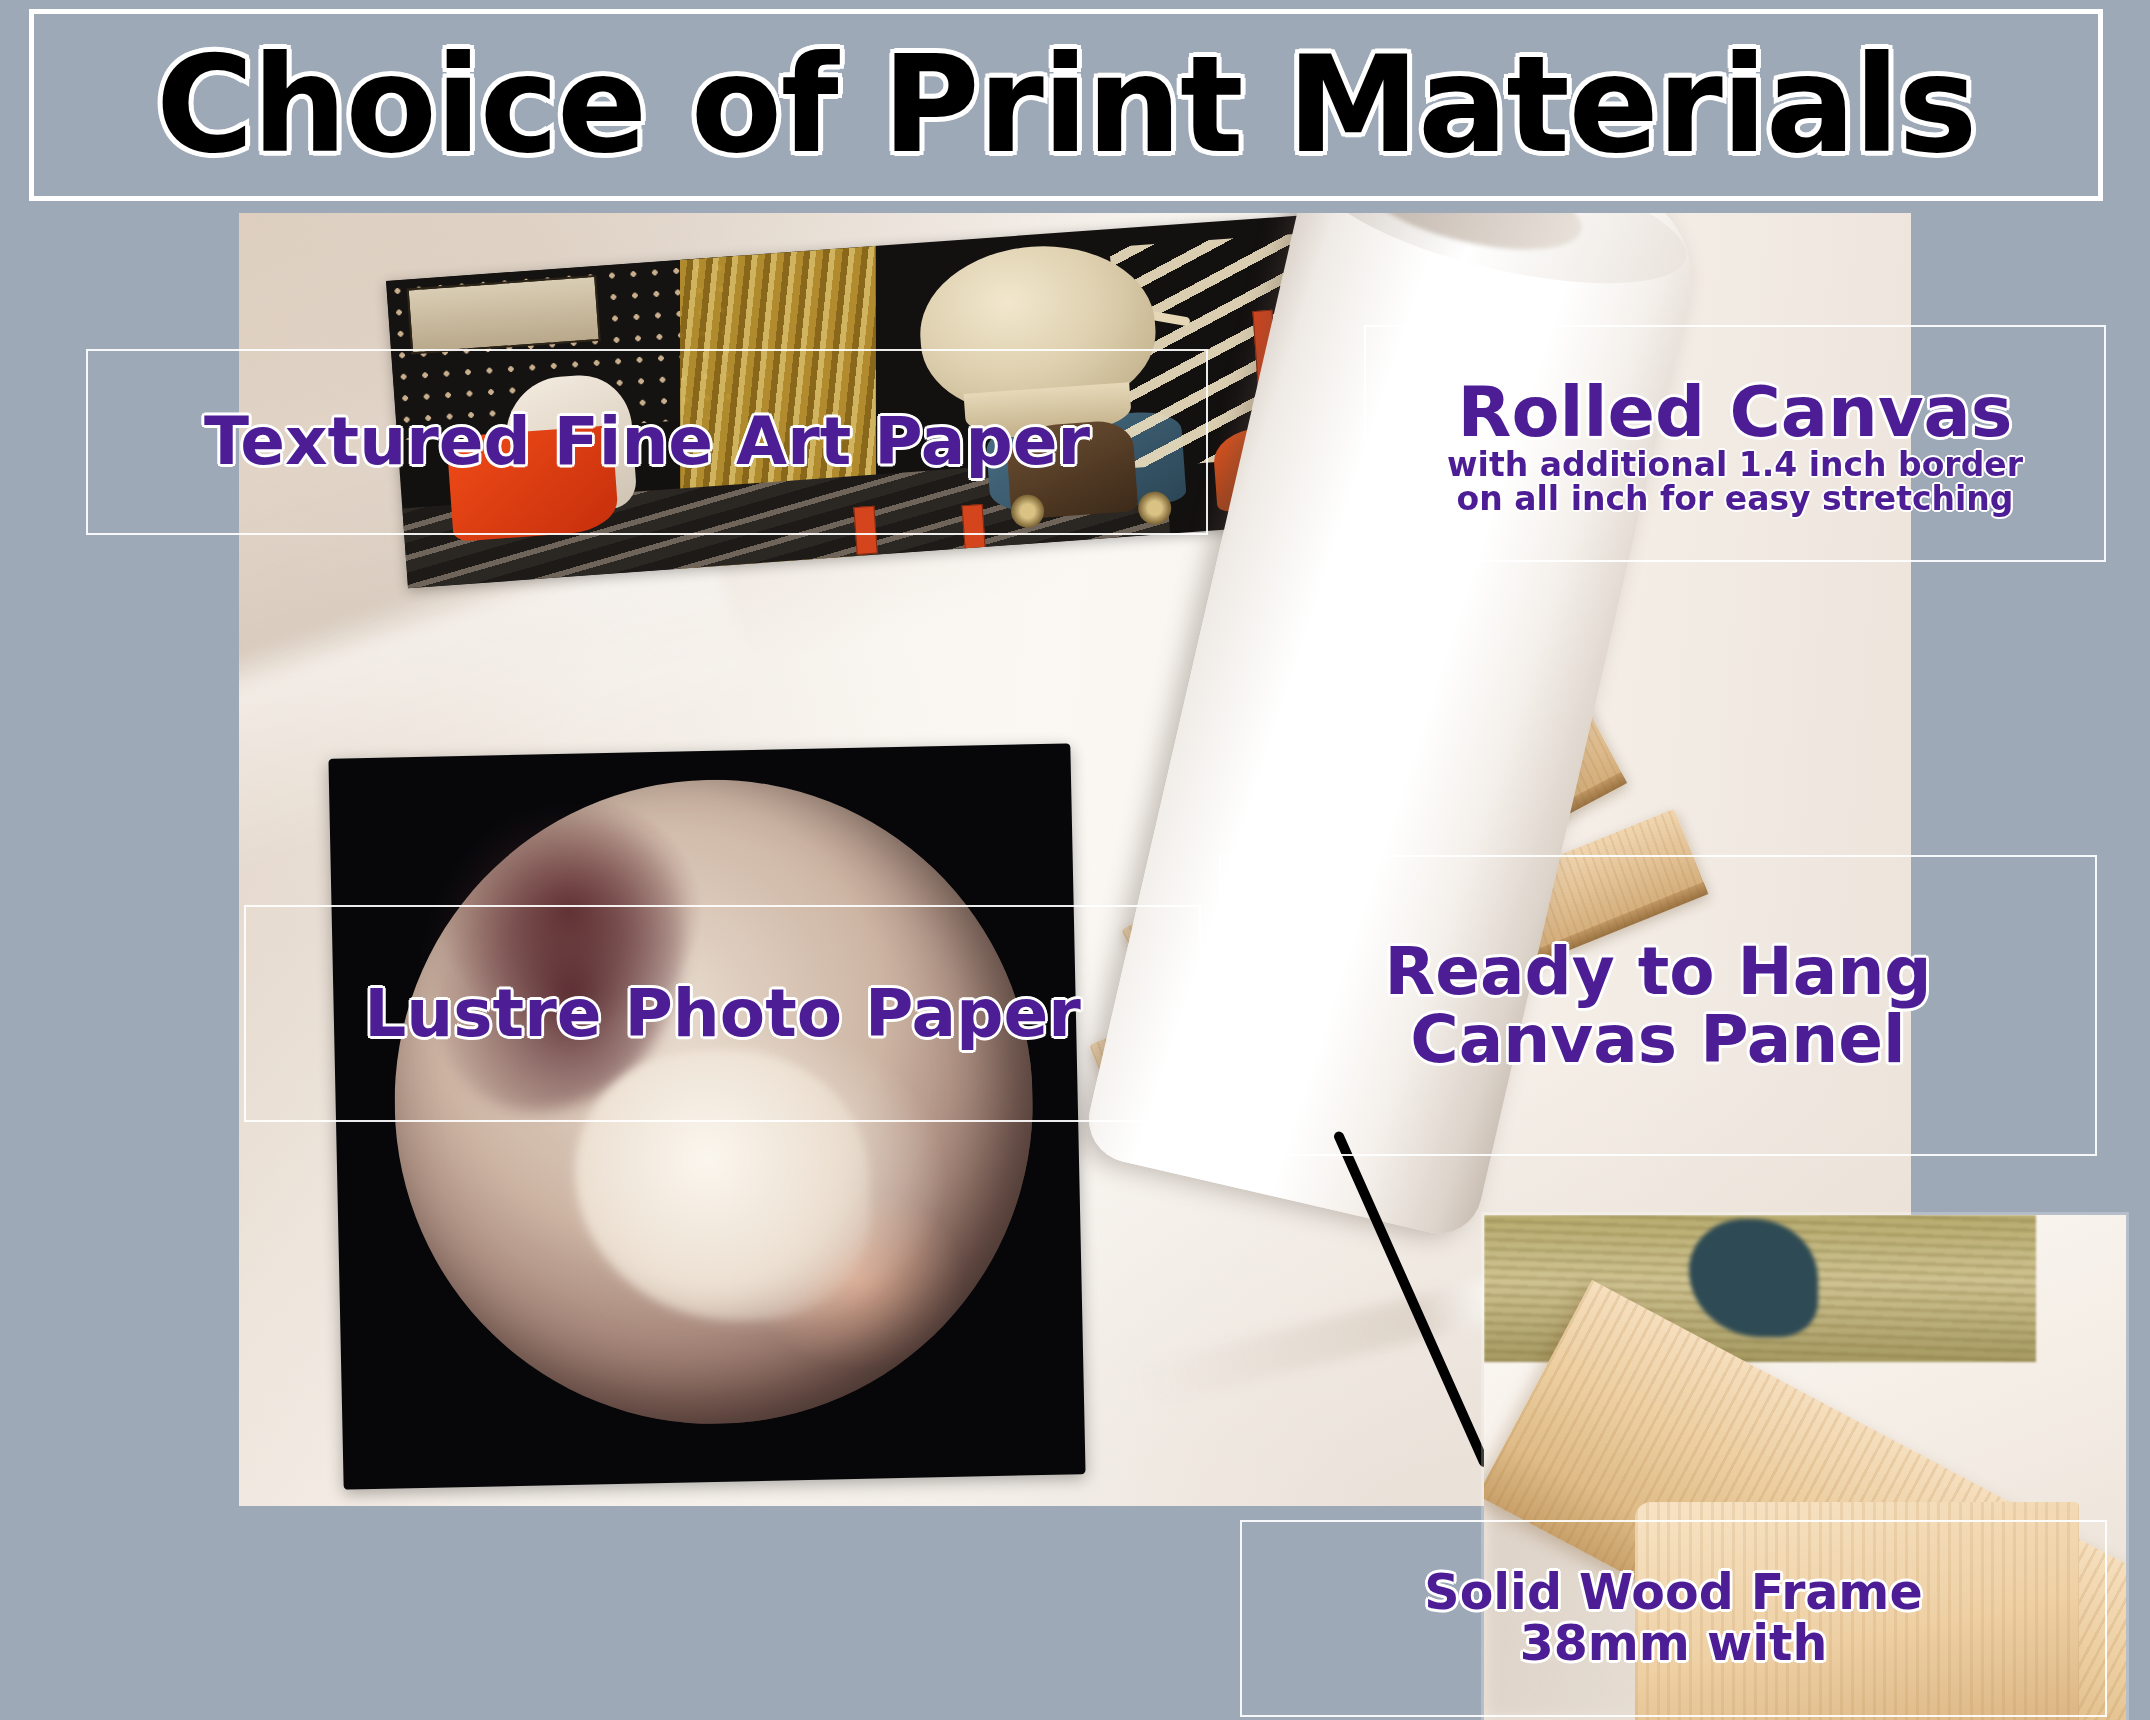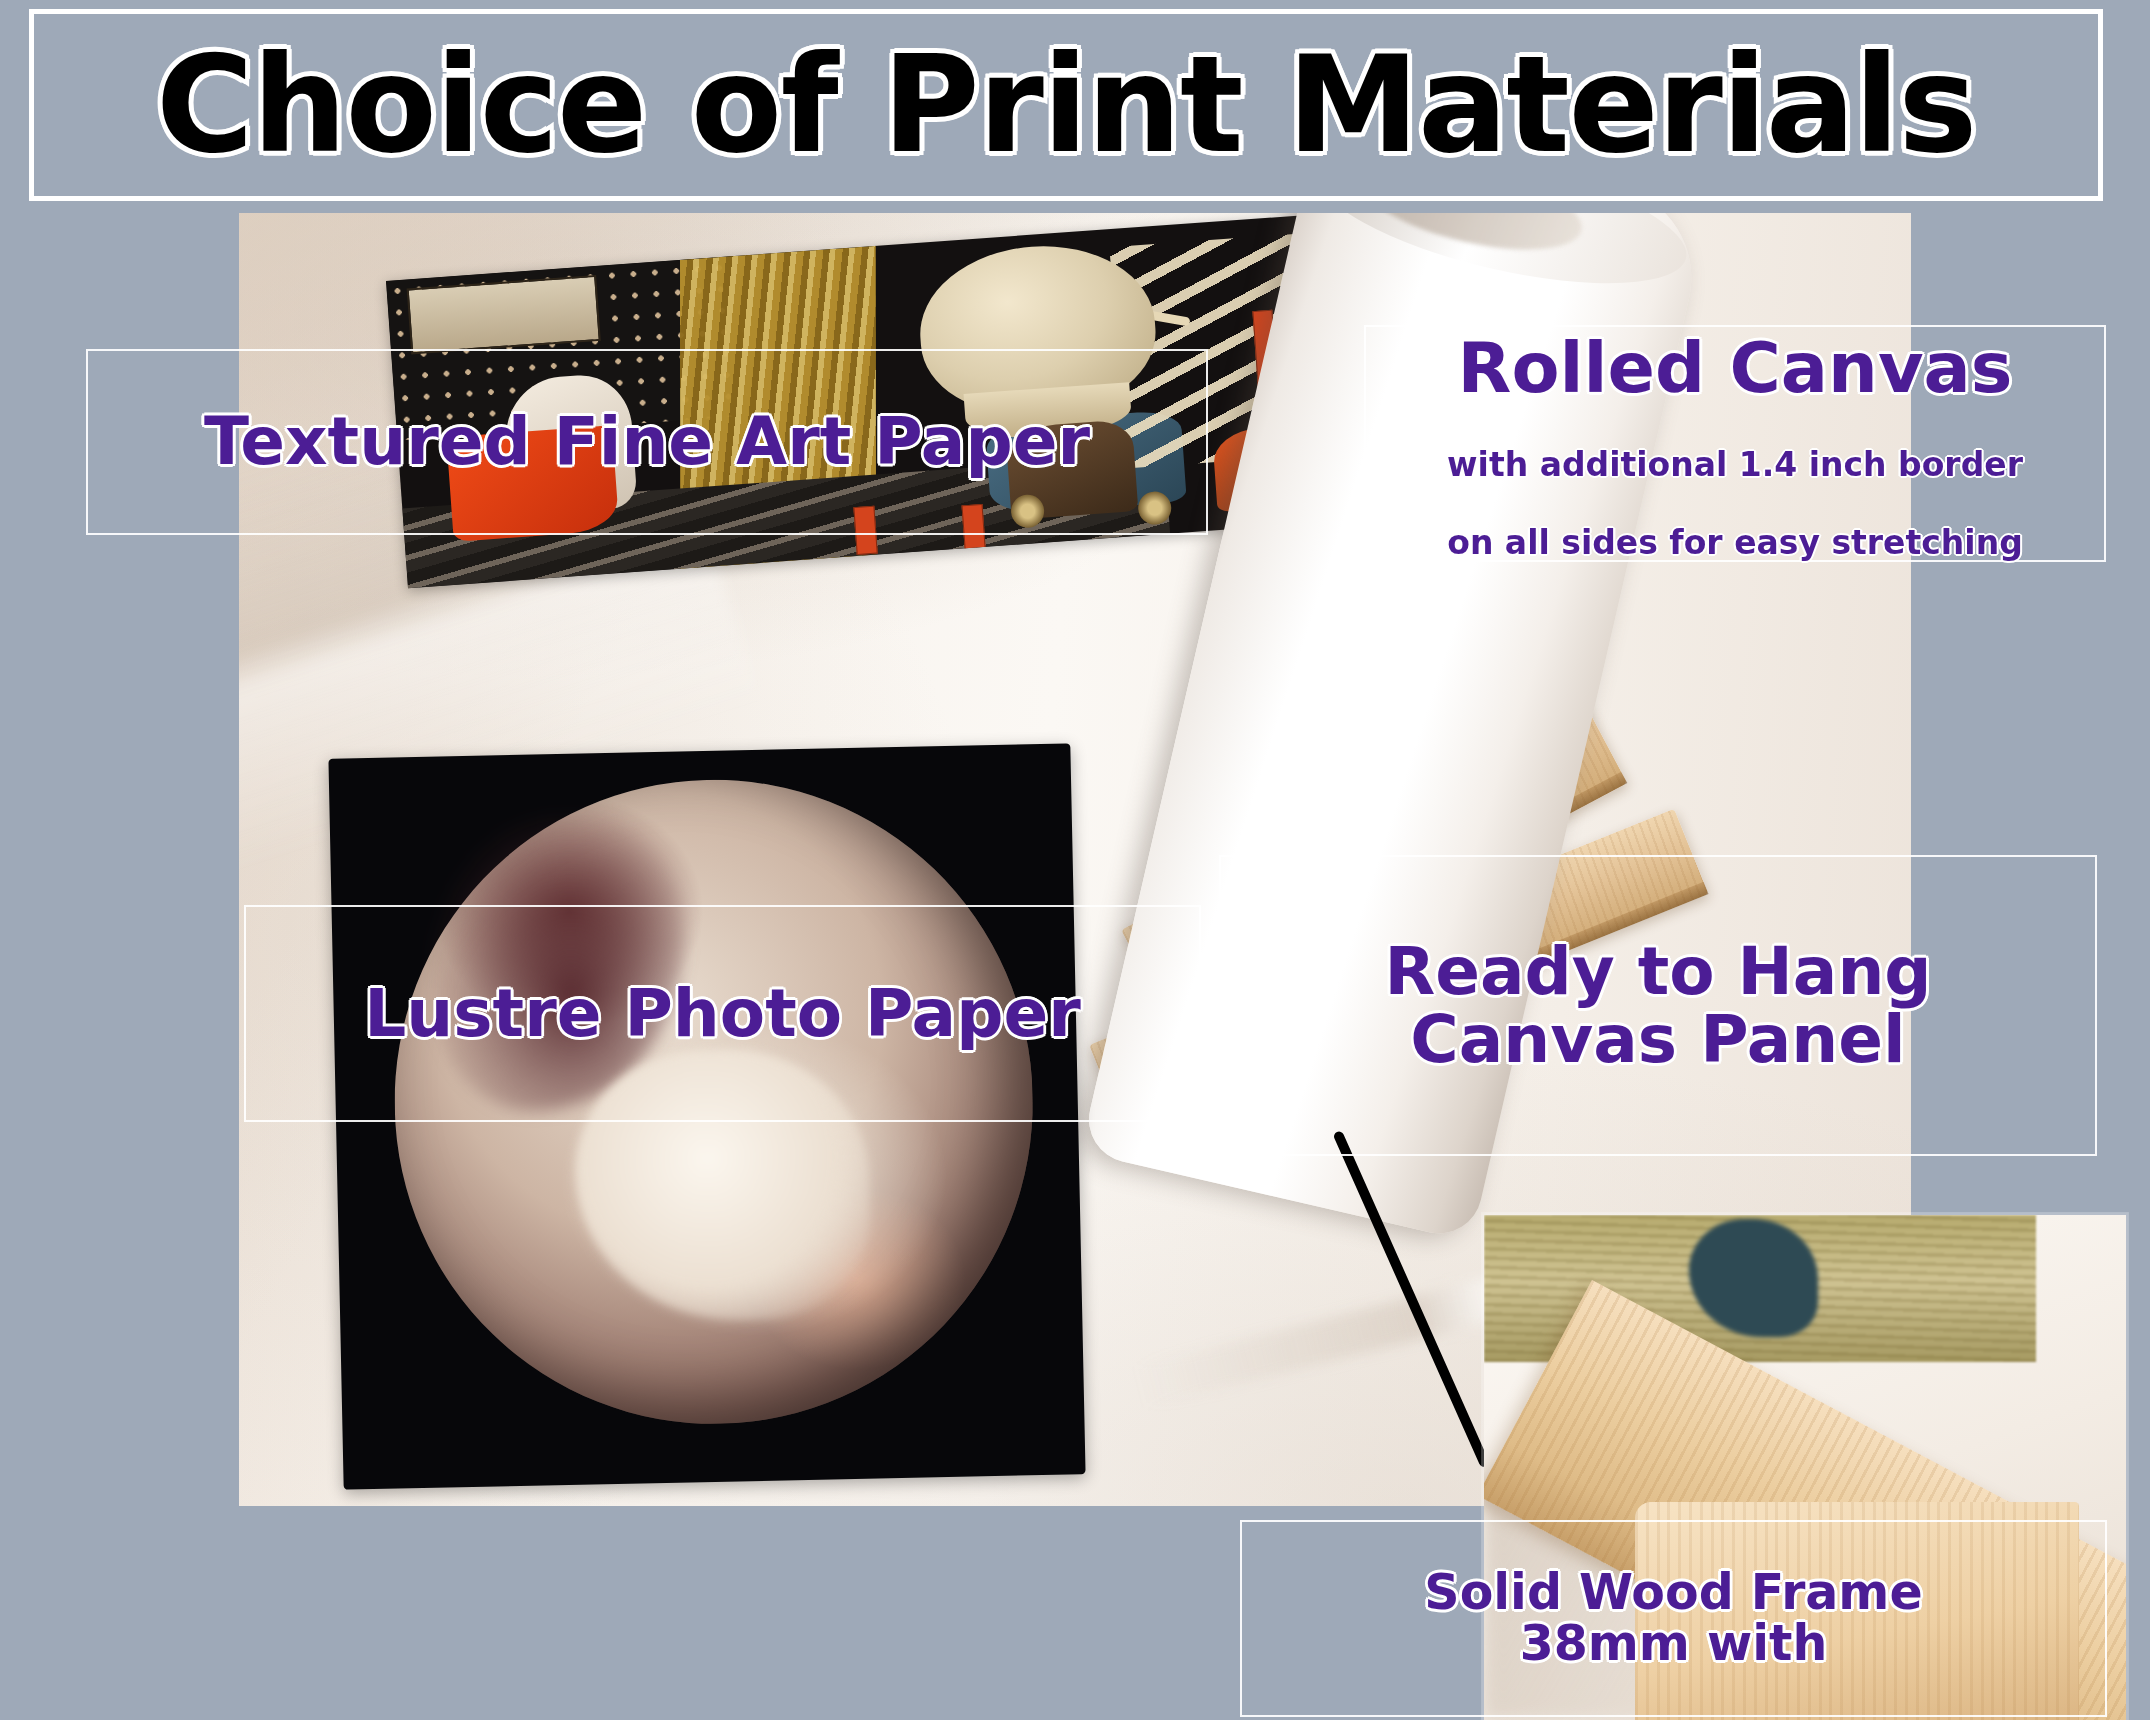--- a/index.html
+++ b/index.html
@@ -372,21 +372,21 @@
     text-shadow:
       -1.4px -1.4px 0 #fff,  1.4px -1.4px 0 #fff,
       -1.4px  1.4px 0 #fff,  1.4px  1.4px 0 #fff,
       -2.2px  0   0 #fff,  2.2px  0   0 #fff,
        0   -2.2px 0 #fff,  0    2.2px 0 #fff;
   }
 
   #co-fineart { left: 86px;  top: 349px;  width: 1122px; height: 186px; }
   #co-fineart .line { font-size: 66px; }
 
-  #co-rolled  { left: 1364px; top: 325px;  width: 742px; height: 237px; padding: 4.3px 0 0; gap: 44px; }
+  #co-rolled  { left: 1364px; top: 325px;  width: 742px; height: 237px; padding: 4.3px 0 0; }
   #co-rolled .line.big { font-size: 70px; }
 
   #co-lustre  { left: 244px;  top: 905px; width: 957px; height: 217px; }
   #co-lustre .line { font-size: 66px; }
 
   #co-hang    { left: 1219px; top: 855px; width: 878px; height: 301px; text-align: right; }
   #co-hang .line { font-size: 66px; }
 
   #co-wood    { left: 1240px; top: 1520px; width: 867px; height: 197px; }
   #co-wood .line { font-size: 49px; }
@@ -458,21 +458,21 @@
     <div class="inset-wood-front"></div>
   </div>
 
   <div class="callout" id="co-fineart">
     <div class="line">Textured Fine Art Paper</div>
   </div>
 
   <div class="callout" id="co-rolled">
     <div class="line big">Rolled Canvas</div>
     <div class="line sub">with additional 1.4 inch border</div>
-    <div class="line sub">on all sides for easy stretching</div>
+    <div class="line sub">on all inch for easy stretching</div>
   </div>
 
   <div class="callout" id="co-lustre">
     <div class="line">Lustre Photo Paper</div>
   </div>
 
   <div class="callout" id="co-hang">
     <div class="line">Ready to Hang</div>
     <div class="line">Canvas Panel</div>
   </div>

